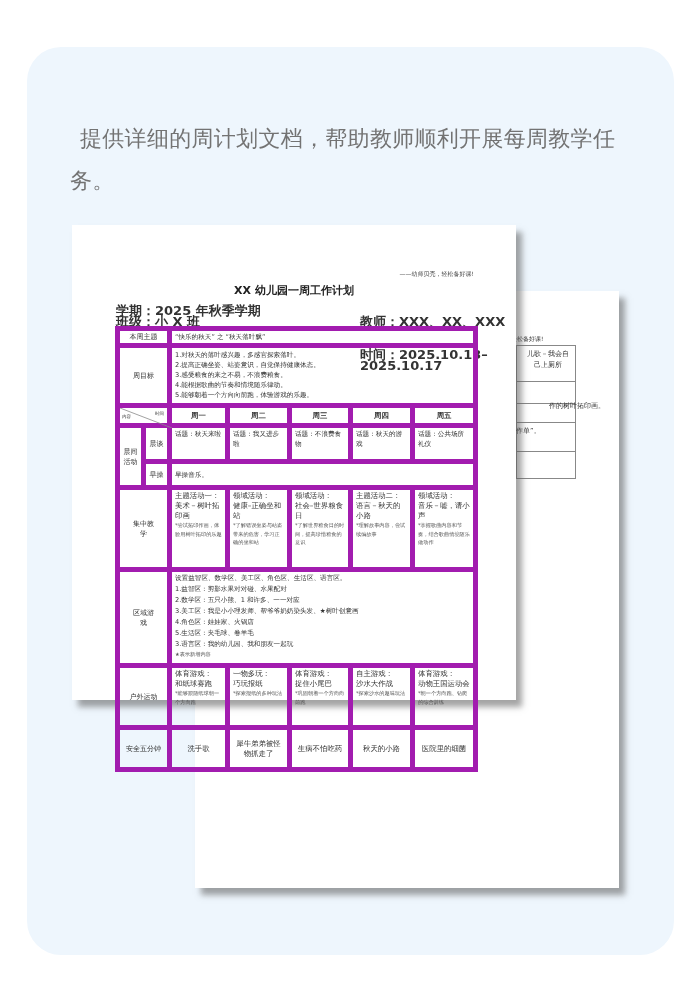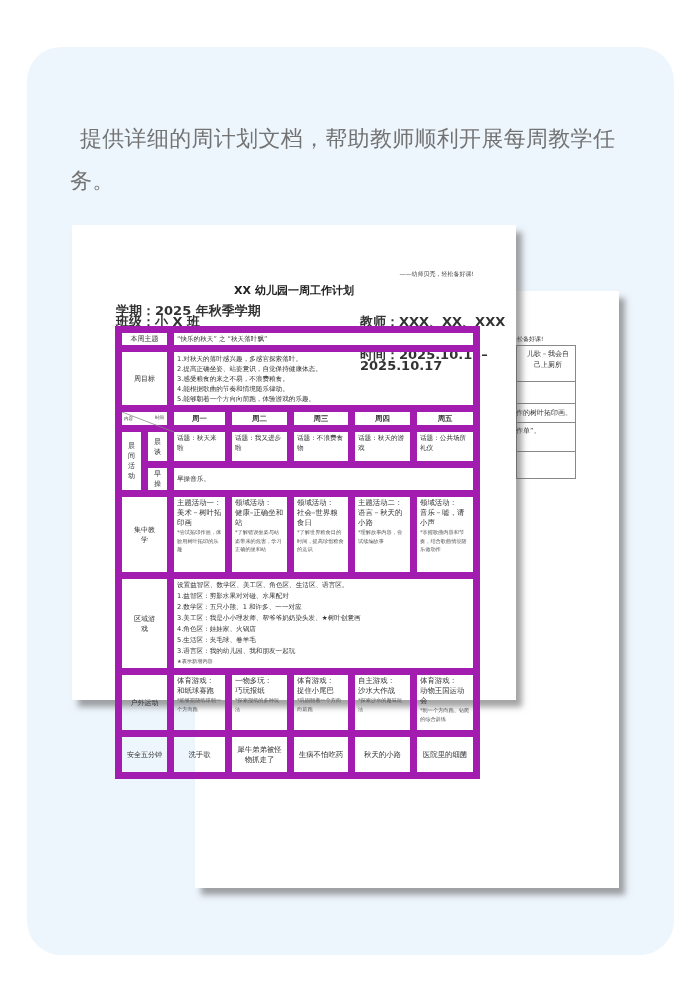--- a/index.html
+++ b/index.html
@@ -26,21 +26,21 @@
   .tagline { position: absolute; right: 42px; top: 45px; font-size: 6px; color: #444; }
   .doc-title { position: absolute; left: 0; width: 100%; top: 58px; text-align: center;
     font-size: 11px; font-weight: bold; color: #222; }
   .meta { position: absolute; font-size: 13px; color: #333; line-height: 11px; font-weight: bold; }
 
   table.plan {
     position: absolute; left: 43px; top: 101px; width: 358px;
     border-collapse: collapse; table-layout: fixed;
     font-size: 6.6px; color: #333; line-height: 10px;
   }
-  table.plan td { border: 7px solid #a21caf; vertical-align: top; padding: 1px 3px; }
+  table.plan td { border: 5px solid #a21caf; vertical-align: top; padding: 1px 3px; }
   .c { text-align: center; vertical-align: middle !important; }
   .lbl { font-size: 7px; }
   .big { font-size: 7.4px; margin-top: 33px; }
   .small { font-size: 5.2px; line-height: 8.5px; color: #555; }
   .diag { position: relative; padding: 0 !important; }
   .diag svg { position: absolute; left: 0; top: 0; }
   .diag .tl { position: absolute; right: 3px; top: 1px; font-size: 4.5px; }
   .diag .bl { position: absolute; left: 2px; bottom: 1px; font-size: 4.5px; }
   .goal-line, .zone-line { display: block; }
 </style>
@@ -50,21 +50,21 @@
 <div class="card"></div>
 
 <div class="headline">提供详细的周计划文档，帮助教师顺利开展每周教学任务。</div>
 
 <div class="paper back">
   <div class="back-text" style="left:316px;top:42px;font-size:6px;">轻松备好课!</div>
   <div class="back-box" style="left:321px;top:54px;width:60px;height:134px;"></div>
   <div class="back-box" style="left:321px;top:54px;width:60px;height:37px;border-top:none;border-left:none;"></div>
   <div class="back-text" style="left:331px;top:58px;width:44px;text-align:center;">儿歌－我会自己上厕所</div>
   <div class="back-box" style="left:321px;top:112px;width:60px;height:0;border-width:1px 0 0 0;"></div>
-  <div class="back-text" style="left:321px;top:117px;">作的树叶拓印画。</div>
+  <div class="back-text" style="left:321px;top:110px;padding-left:33px;">作的树叶拓印画。</div>
   <div class="back-box" style="left:321px;top:131px;width:60px;height:0;border-width:1px 0 0 0;"></div>
   <div class="back-text" style="left:321px;top:135px;">作单”。</div>
   <div class="back-box" style="left:321px;top:160px;width:60px;height:0;border-width:1px 0 0 0;"></div>
 </div>
 
 <div class="paper front">
   <div class="tagline">——幼师贝壳，轻松备好课!</div>
   <div class="doc-title">XX 幼儿园一周工作计划</div>
   <div class="meta" style="left:44px;top:80px;">学期：2025 年秋季学期</div>
   <div class="meta" style="left:44px;top:91px;">班级：小 X 班</div>

